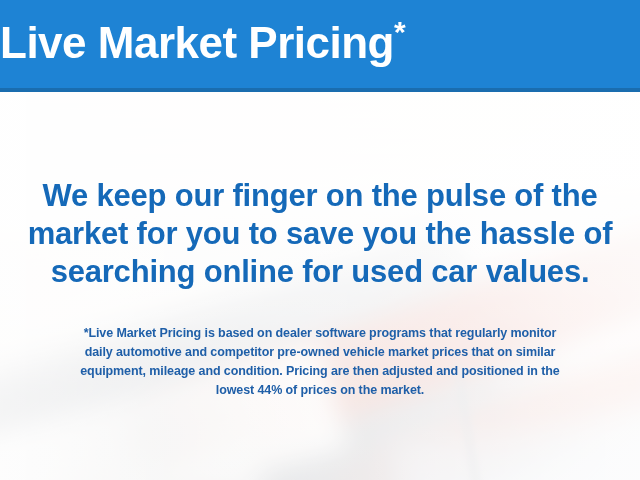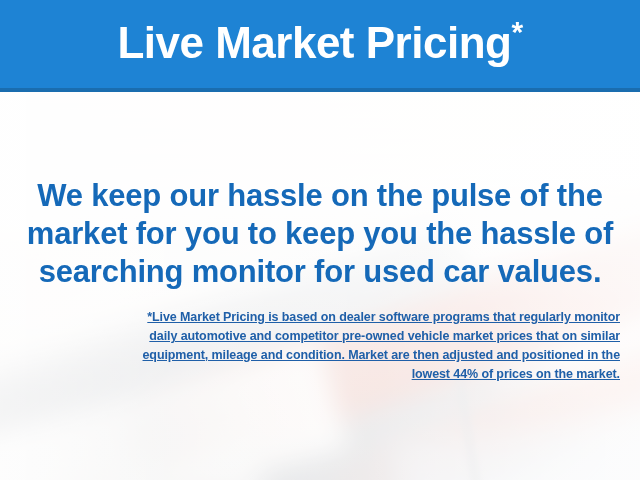--- a/index.html
+++ b/index.html
@@ -23,21 +23,20 @@
   .banner {
     position: absolute;
     left: 0;
     top: 0;
     width: 640px;
     height: 88px;
     background: #1E83D4;
     z-index: 6;
     display: flex;
     align-items: center;
-    justify-content: center;
   }
   .banner-underline {
     position: absolute;
     left: 0;
     top: 88px;
     width: 640px;
     height: 4px;
     background: #1A6DAF;
     z-index: 6;
   }
@@ -188,30 +187,29 @@
     font-size: 31px;
     font-weight: bold;
     line-height: 38px;
     letter-spacing: -0.2px;
   }
   .headline .hl-line { display: block; white-space: nowrap; }
 
   .disclaimer {
     position: absolute;
     left: 20px;
-    top: 216px;
+    top: 232px;
     width: 600px;
     margin: 0;
-    text-align: right;
+    text-align: center;
     color: #1F5FA8;
     font-size: 12.5px;
     font-weight: bold;
     line-height: 19px;
     letter-spacing: -0.1px;
-    text-decoration: underline;
   }
   .disclaimer .dc-line { display: block; white-space: nowrap; }
 </style>
 </head>
 <body>
 
 <div class="promo-card">
 
   <div class="banner">
     <h1 class="banner-title"><span>Live Market Pricing</span><span class="asterisk">*</span></h1>
@@ -231,26 +229,26 @@
       <div class="ph-pillar"></div>
       <div class="ph-lowleft"></div>
     </div>
     <div class="photo-wash"></div>
     <div class="photo-wash-v"></div>
   </div>
 
   <div class="content">
 
     <p class="headline">
-      <span class="hl-line">We keep our hassle on the pulse of the</span>
-      <span class="hl-line">market for you to keep you the hassle of</span>
-      <span class="hl-line">searching monitor for used car values.</span>
+      <span class="hl-line">We keep our finger on the pulse of the</span>
+      <span class="hl-line">market for you to save you the hassle of</span>
+      <span class="hl-line">searching online for used car values.</span>
     </p>
 
     <p class="disclaimer">
       <span class="dc-line">*Live Market Pricing is based on dealer software programs that regularly monitor</span>
       <span class="dc-line">daily automotive and competitor pre-owned vehicle market prices that on similar</span>
-      <span class="dc-line">equipment, mileage and condition. Market are then adjusted and positioned in the</span>
+      <span class="dc-line">equipment, mileage and condition. Pricing are then adjusted and positioned in the</span>
       <span class="dc-line">lowest 44% of prices on the market.</span>
     </p>
 
   </div>
 </div>
 
 </body></html>

